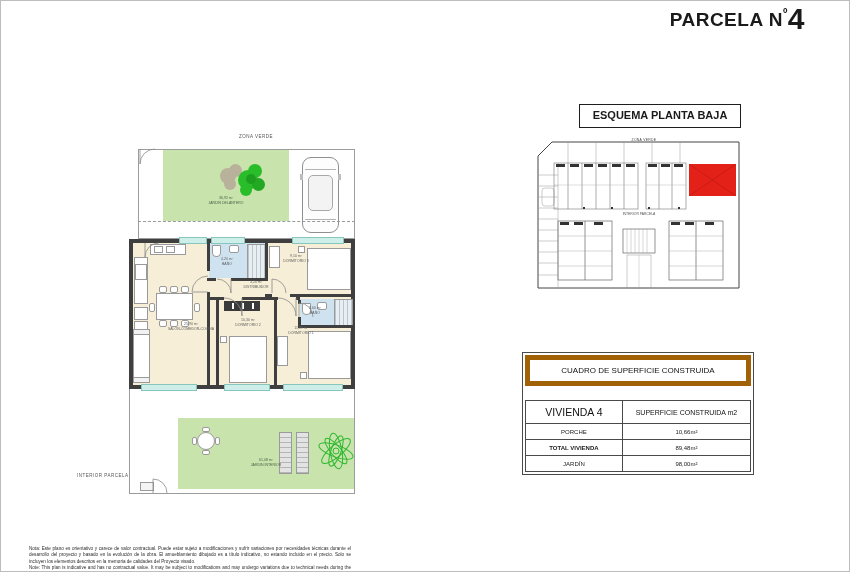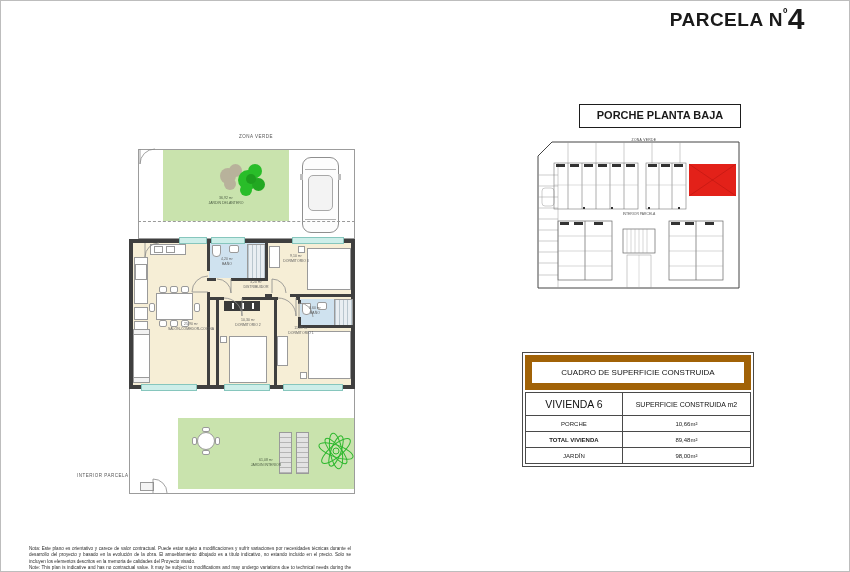--- a/index.html
+++ b/index.html
@@ -28,21 +28,21 @@
   .glabel{position:absolute;font-size:3.5px;line-height:1.3;text-align:center;color:#4f6147;z-index:7;}
   .zvlabel{position:absolute;font-size:4.5px;letter-spacing:.5px;color:#555;}
   .blob{position:absolute;border-radius:50%;}
   .dkbar{position:absolute;background:#3a3a3a;}
   .slit{position:absolute;background:#fff;}
   
   #esq-title{position:absolute;left:578px;top:103px;width:160px;height:22px;border:1.6px solid #1d1d1d;
              font-weight:bold;font-size:11px;text-align:center;line-height:20px;color:#1a1a1a;}
   
   #stable{position:absolute;left:521px;top:351px;width:226px;border:1px solid #4a4a4a;background:#fff;padding:2px;}
-  #stable .hdr{border:7px solid #a16207;height:21px;line-height:21px;text-align:center;font-size:8px;margin-bottom:2px;color:#111;}
+  #stable .hdr{border:5px solid #a16207;height:21px;line-height:21px;text-align:center;font-size:8px;margin-bottom:14px;color:#111;}
   #stable .body{border:1px solid #4a4a4a;}
   .srow{display:flex;border-bottom:1px solid #4a4a4a;}
   .srow:last-child{border-bottom:none;}
   .sc1{width:43%;border-right:1px solid #4a4a4a;display:flex;align-items:center;justify-content:center;}
   .sc2{width:57%;display:flex;align-items:center;justify-content:center;}
   .r-head{height:22px;}
   .r-head .sc1{font-size:10.5px;color:#111;}
   .r-head .sc2{font-size:7px;color:#111;}
   .r-data{height:15px;font-size:6px;color:#222;}
   .bold{font-weight:bold;}
@@ -265,21 +265,21 @@
     </svg>
     <div class="glabel" style="left:135px;top:332px;width:70px;">
       <div>61,08 m²</div>
       <div>JARDÍN INTERIOR</div>
     </div>
     <div class="fur" style="left:44px;top:356px;width:14px;height:9px;background:#f4f4f4;"></div>
   </div>
 
   <div class="abs zvlabel" style="left:76px;top:472px;">INTERIOR PARCELA</div>
 
-  <div id="esq-title">PORCHE PLANTA BAJA</div>
+  <div id="esq-title">ESQUEMA PLANTA BAJA</div>
 
   <svg class="abs" style="left:527px;top:132px;" width="222" height="158" viewBox="0 0 222 158">
     <text x="116" y="8" text-anchor="middle" font-size="3.4" fill="#444" letter-spacing="0.3">ZONA VERDE</text>
     <path d="M24,9 H211 V155 H10 V23 Z" stroke="#444" stroke-width="1" fill="none"></path>
     <g stroke="#999" stroke-width="0.5" fill="none">
       <line x1="30" y1="30" x2="30" y2="155"></line>
       <line x1="10" y1="42" x2="30" y2="42"></line>
         <line x1="10" y1="53" x2="30" y2="53"></line>
       <line x1="10" y1="64" x2="30" y2="64"></line>
         <line x1="10" y1="75" x2="30" y2="75"></line>
@@ -358,21 +358,21 @@
       <rect x="143" y="89" width="9" height="3"></rect>
         <rect x="157" y="89" width="9" height="3"></rect>
       <rect x="177" y="89" width="9" height="3"></rect>
     </g>
   </svg>
 
   <div id="stable">
     <div class="hdr">CUADRO DE SUPERFICIE CONSTRUIDA</div>
     <div class="body">
       <div class="srow r-head">
-        <div class="sc1">VIVIENDA 6</div>
+        <div class="sc1">VIVIENDA 4</div>
         <div class="sc2">SUPERFICIE CONSTRUIDA m2</div>
       </div>
       <div class="srow r-data">
         <div class="sc1">PORCHE</div>
         <div class="sc2">10,66m²</div>
       </div>
       <div class="srow r-data">
         <div class="sc1 bold">TOTAL VIVIENDA</div>
         <div class="sc2">89,48m²</div>
       </div>

